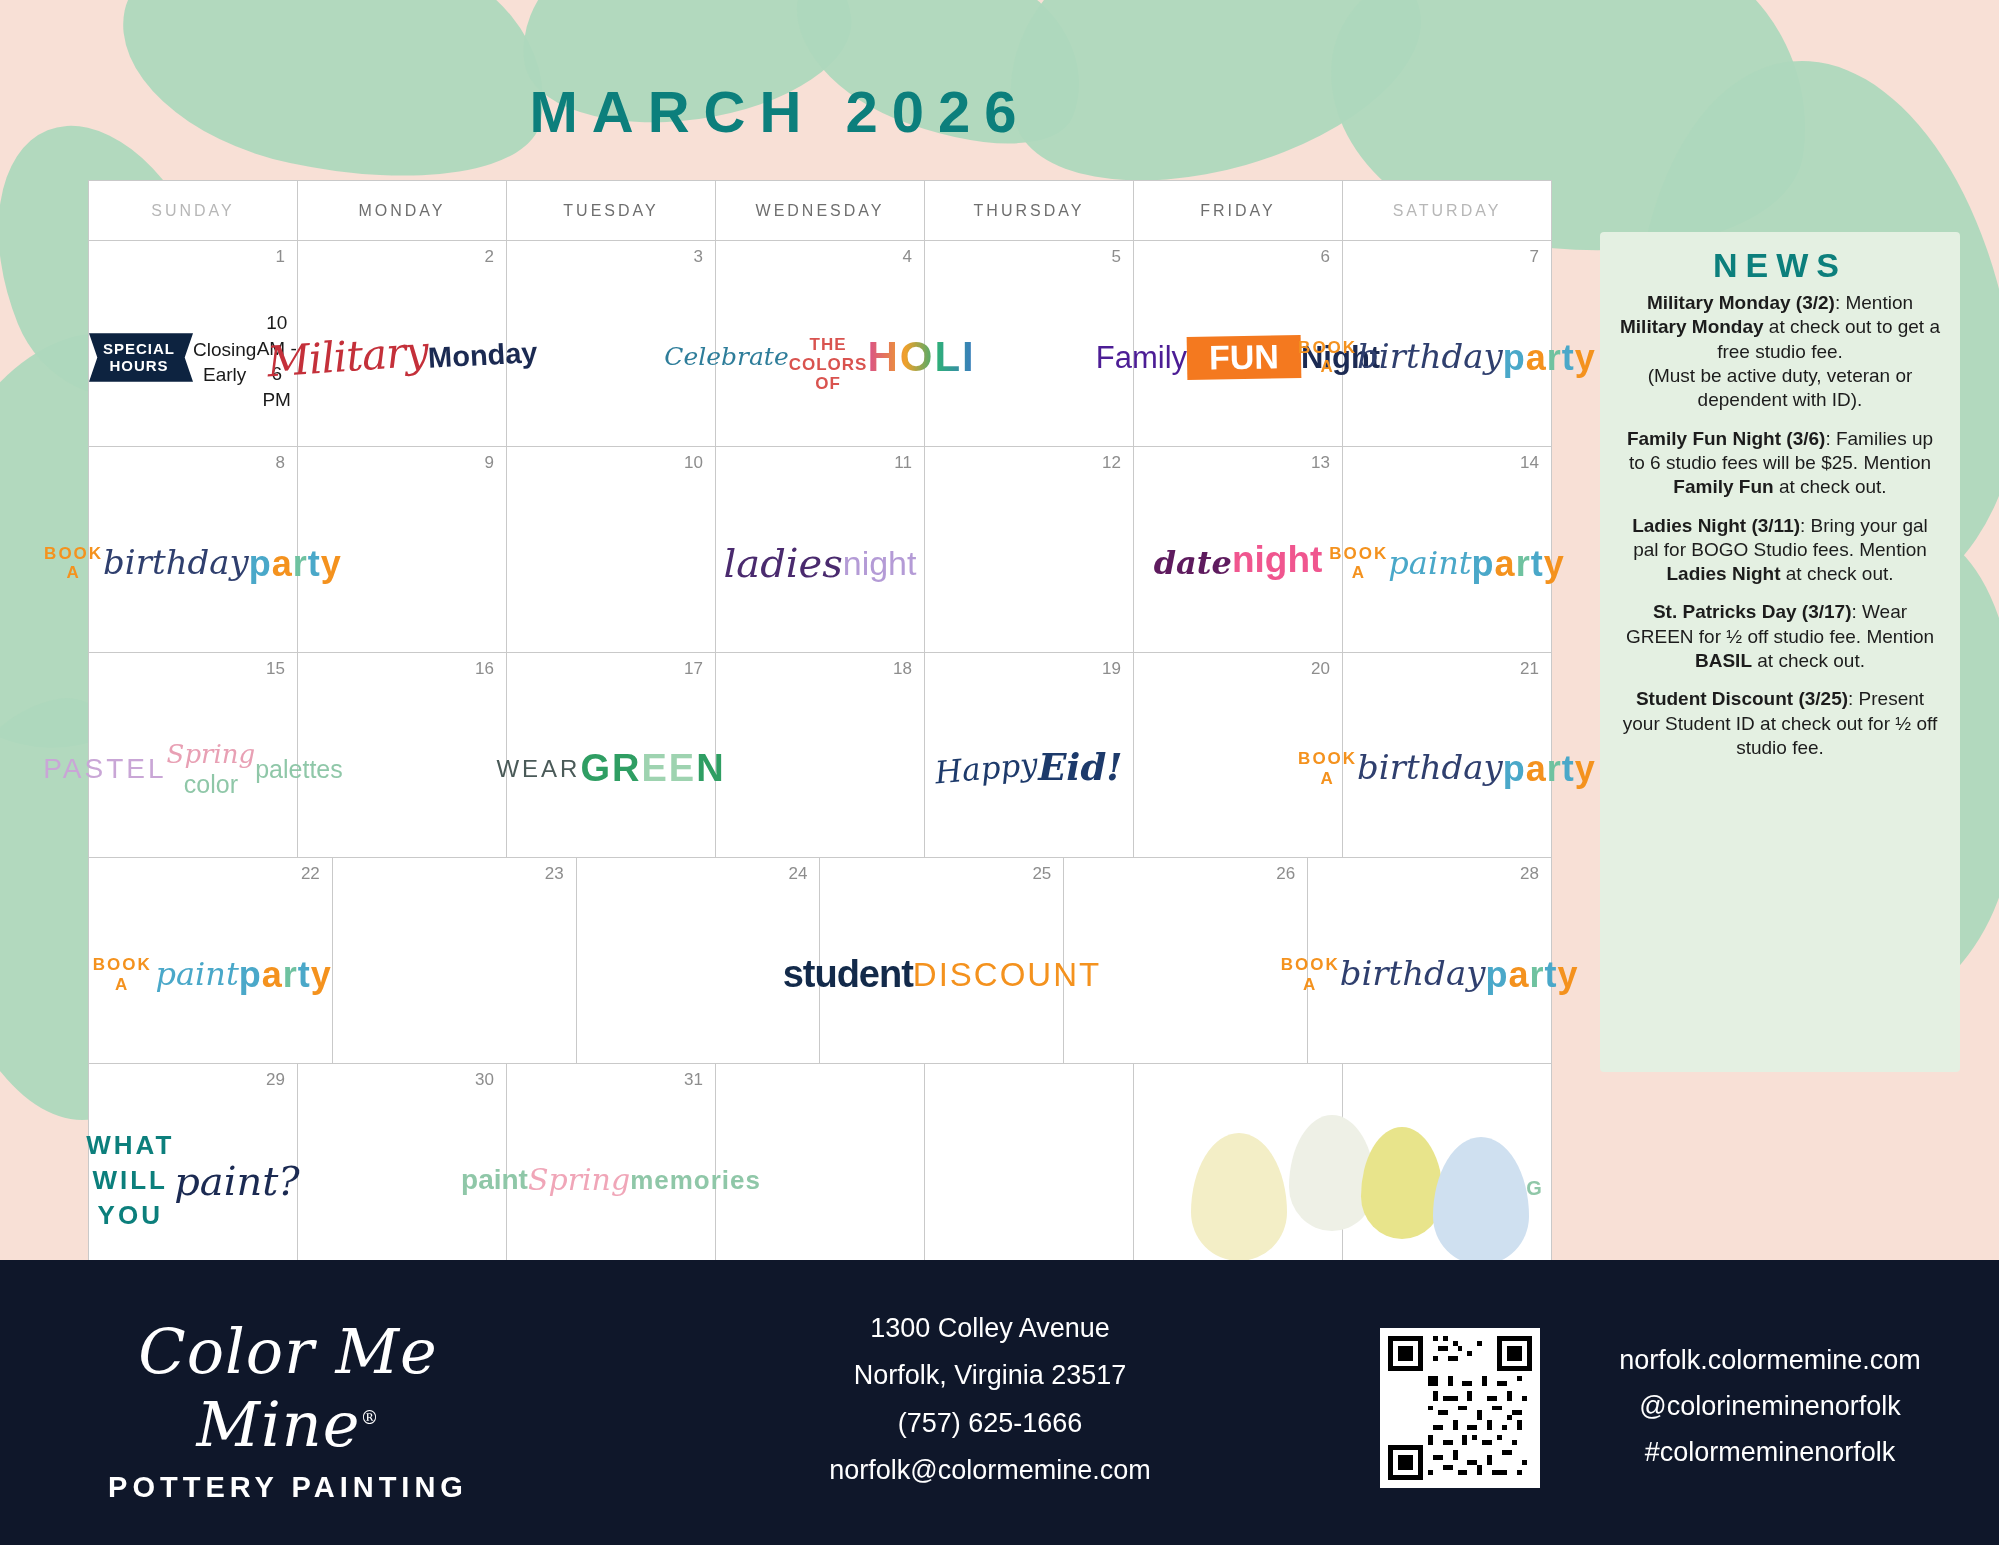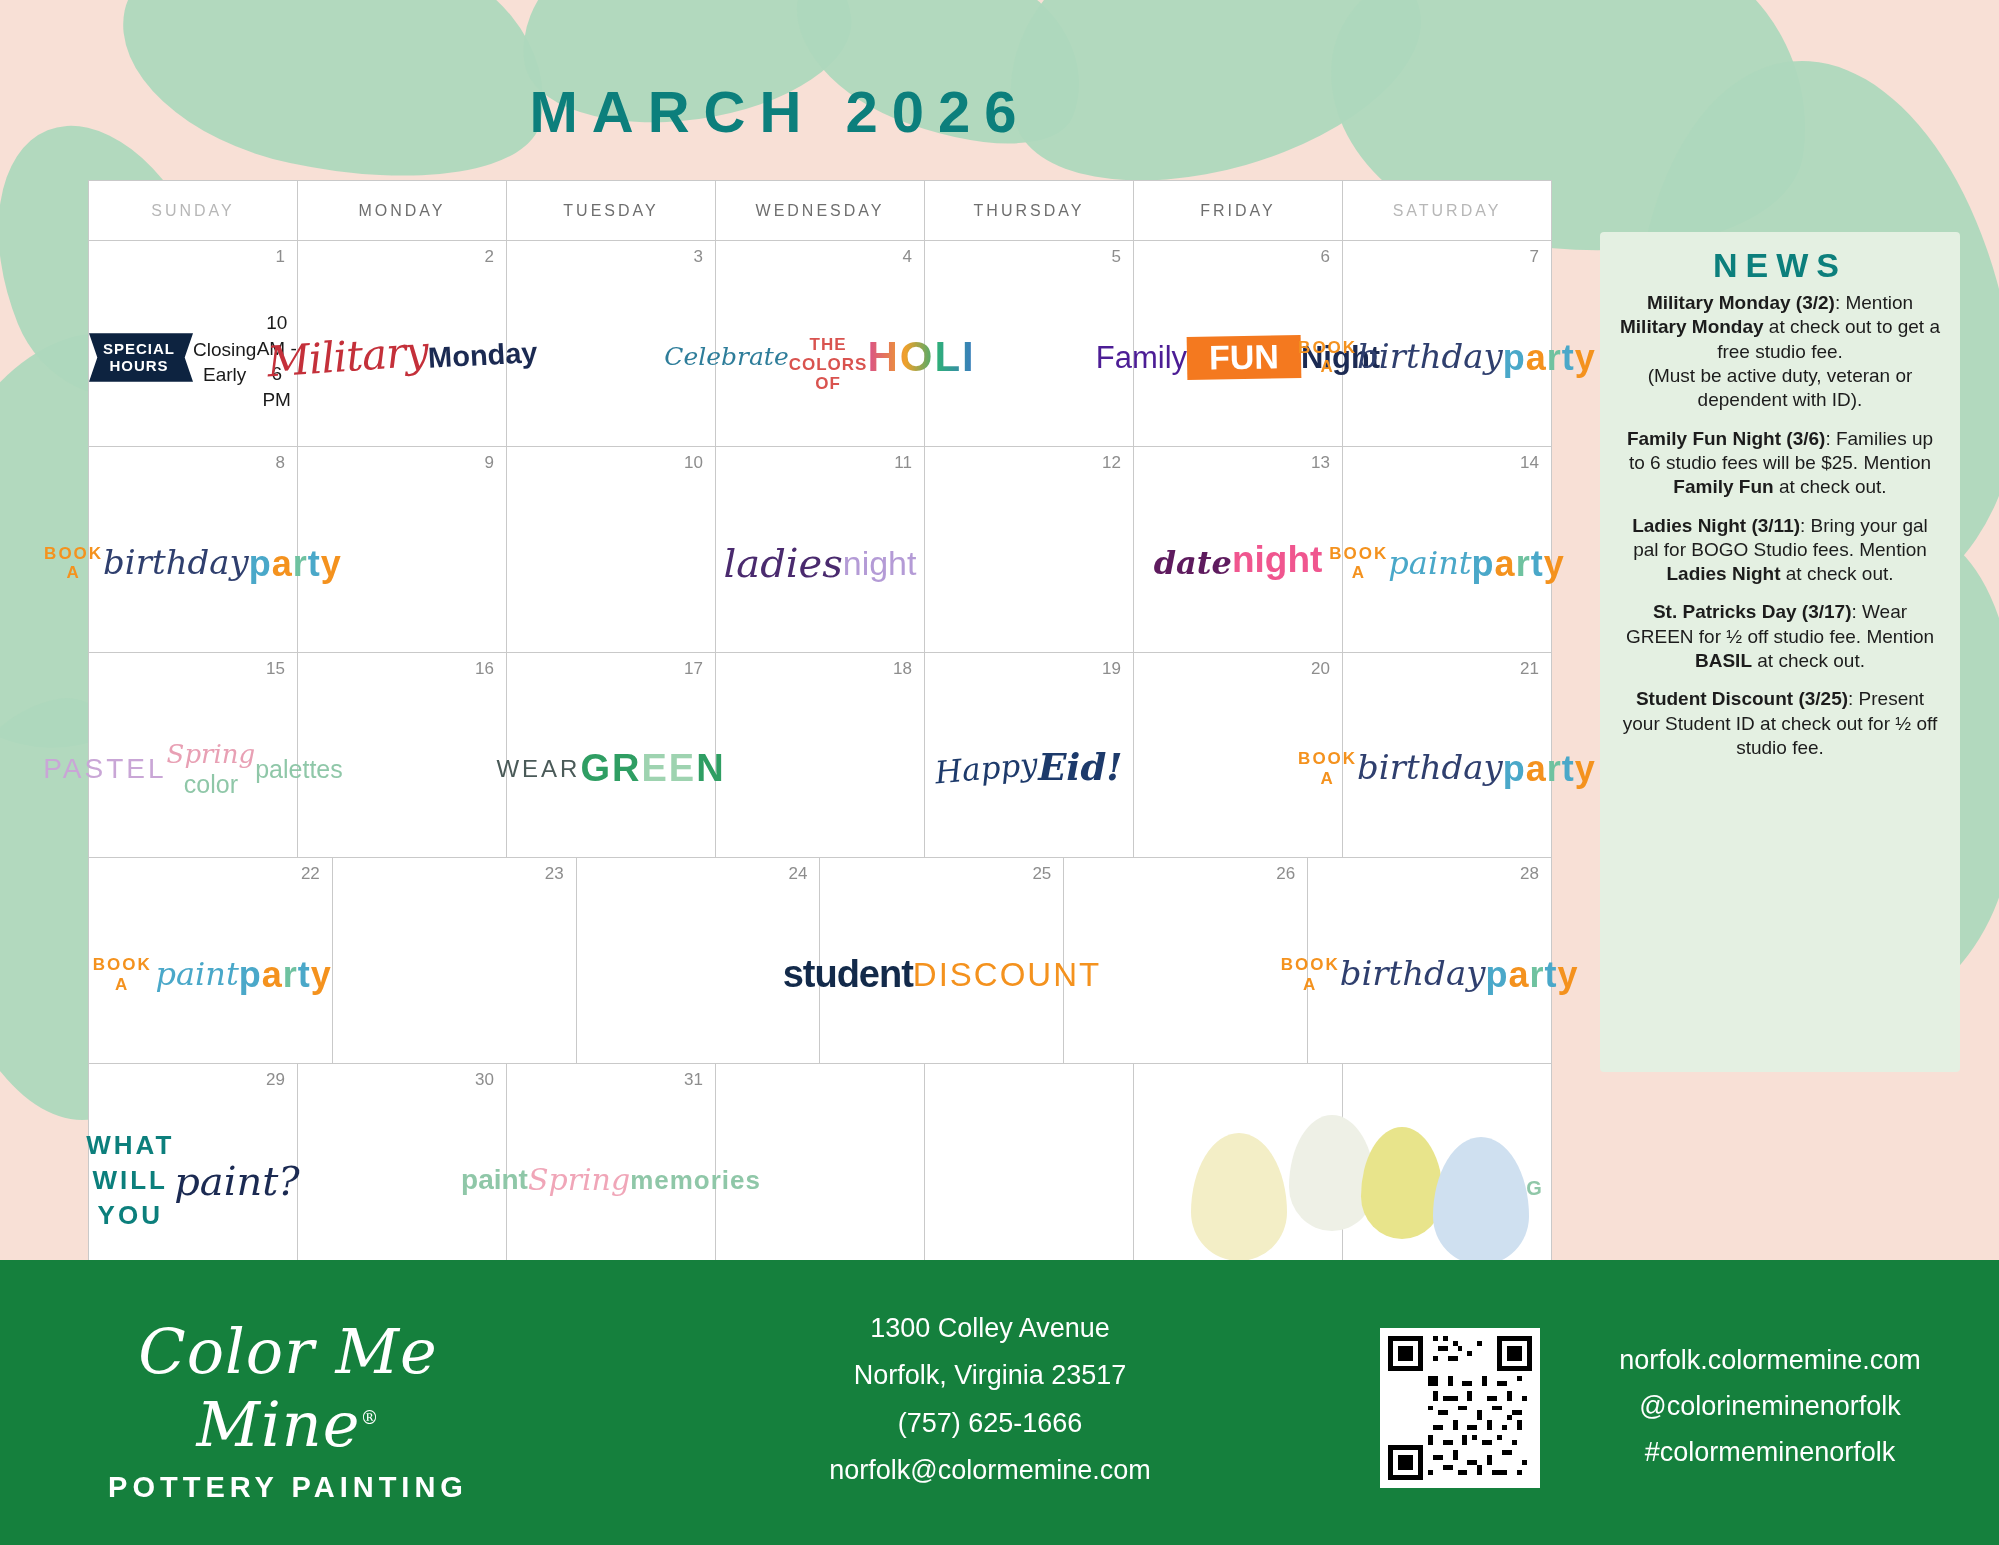--- a/index.html
+++ b/index.html
@@ -169,21 +169,21 @@
     font-size: 34px; font-weight: bold; letter-spacing: 8px;
     color: #0c7f7c; margin-bottom: 6px;
   }
   .news p { font-size: 19px; line-height: 1.28; color: #1c1c1c; margin-bottom: 14px; }
   .news b { font-weight: bold; }
 
   
   .footer {
     position: absolute;
     left: 0; bottom: 0; width: 1999px; height: 285px;
-    background: #15803d;
+    background: #0f172a;
     z-index: 6;
     color: #fff;
   }
   .logo-wrap { position: absolute; left: 88px; top: 55px; text-align:center; width: 400px;}
   .logo-script {
     font-family: "DejaVu Serif", serif; font-style: italic;
     font-size: 62px; color: #fff; letter-spacing: 1px;
   }
   .logo-reg { font-size: 18px; vertical-align: super; }
   .logo-sub {

